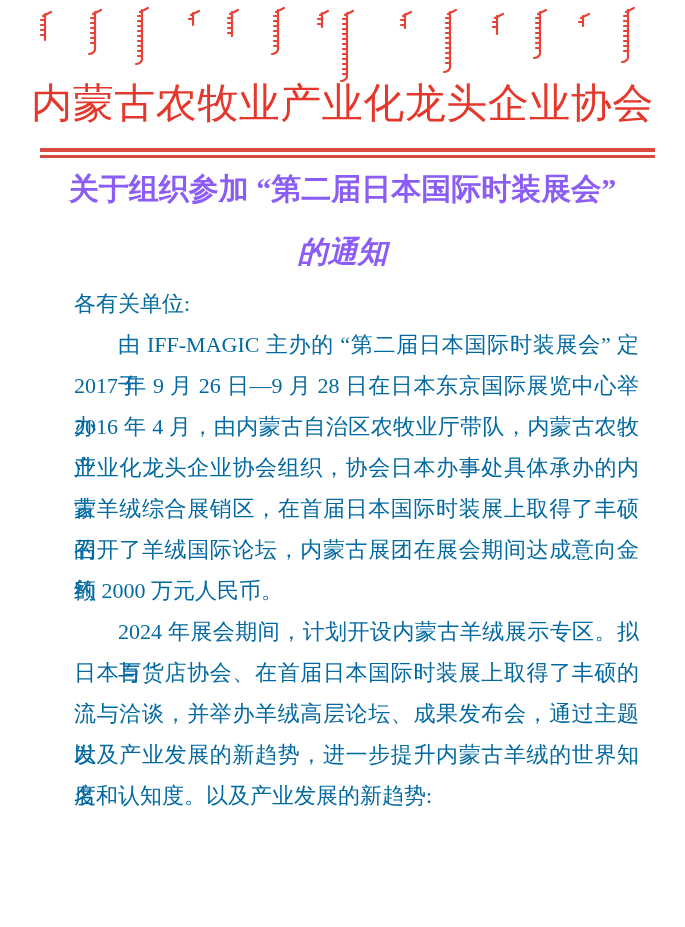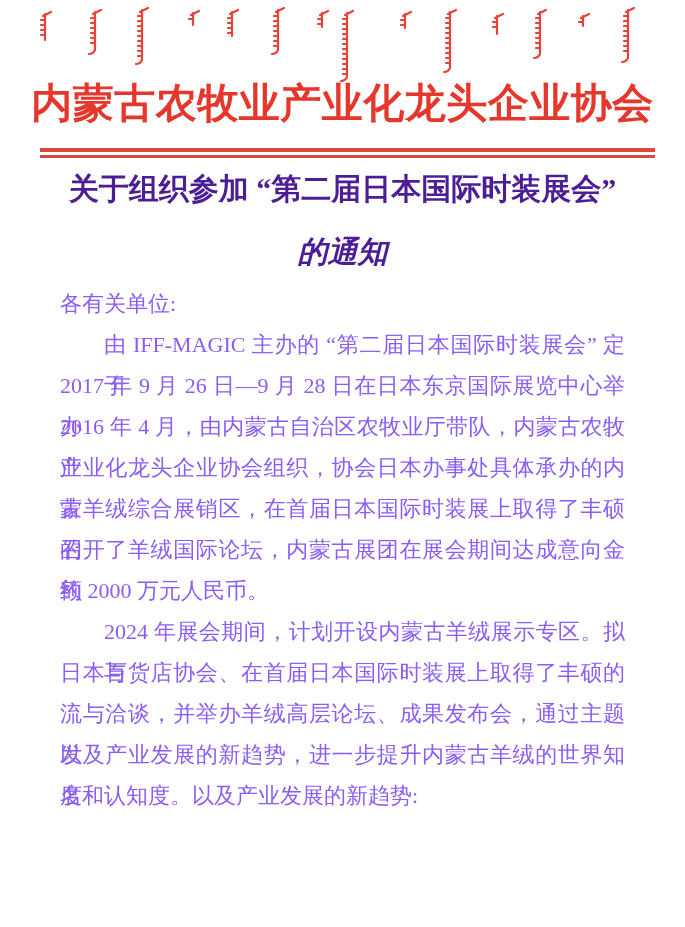--- a/index.html
+++ b/index.html
@@ -15,51 +15,51 @@
     position: absolute;
     left: 0; top: 4px;
     width: 685px; height: 78px;
   }
   .org-name {
     position: absolute;
     left: 0; top: 76px;
     width: 100%;
     text-align: center;
     font-size: 41px;
-    font-weight: bold;
+    font-weight: normal;
     letter-spacing: 0.5px;
     white-space: nowrap;
   }
   .red-rule {
     position: absolute;
     left: 40px; top: 148px;
     width: 615px;
     height: 3px;
     border-top: 4px solid;
     border-bottom: 3px solid;
     background: #ffffff;
   }
   .doc-title {
     position: absolute;
     left: 0; top: 170px;
     width: 100%;
     margin: 0;
     text-align: center;
     font-size: 30px;
     font-weight: bold;
-    color: #4c1d95;
+    color: #8b5cf6;
   }
   .doc-title .title-line1 { display: block; line-height: 38px; }
   .doc-title .title-line2 { display: block; line-height: 38px; margin-top: 25px; font-style: italic; }
   .doc-body {
     position: absolute;
-    left: 60px; top: 283px;
+    left: 74px; top: 283px;
     width: 565px;
     font-size: 22px;
-    color: #8b5cf6;
+    color: #0369a1;
   }
   .body-line {
     height: 41px;
     line-height: 41px;
     text-align: left;
     overflow: visible;
   }
   .body-line.fill {
     text-align: justify;
     text-align-last: justify;

